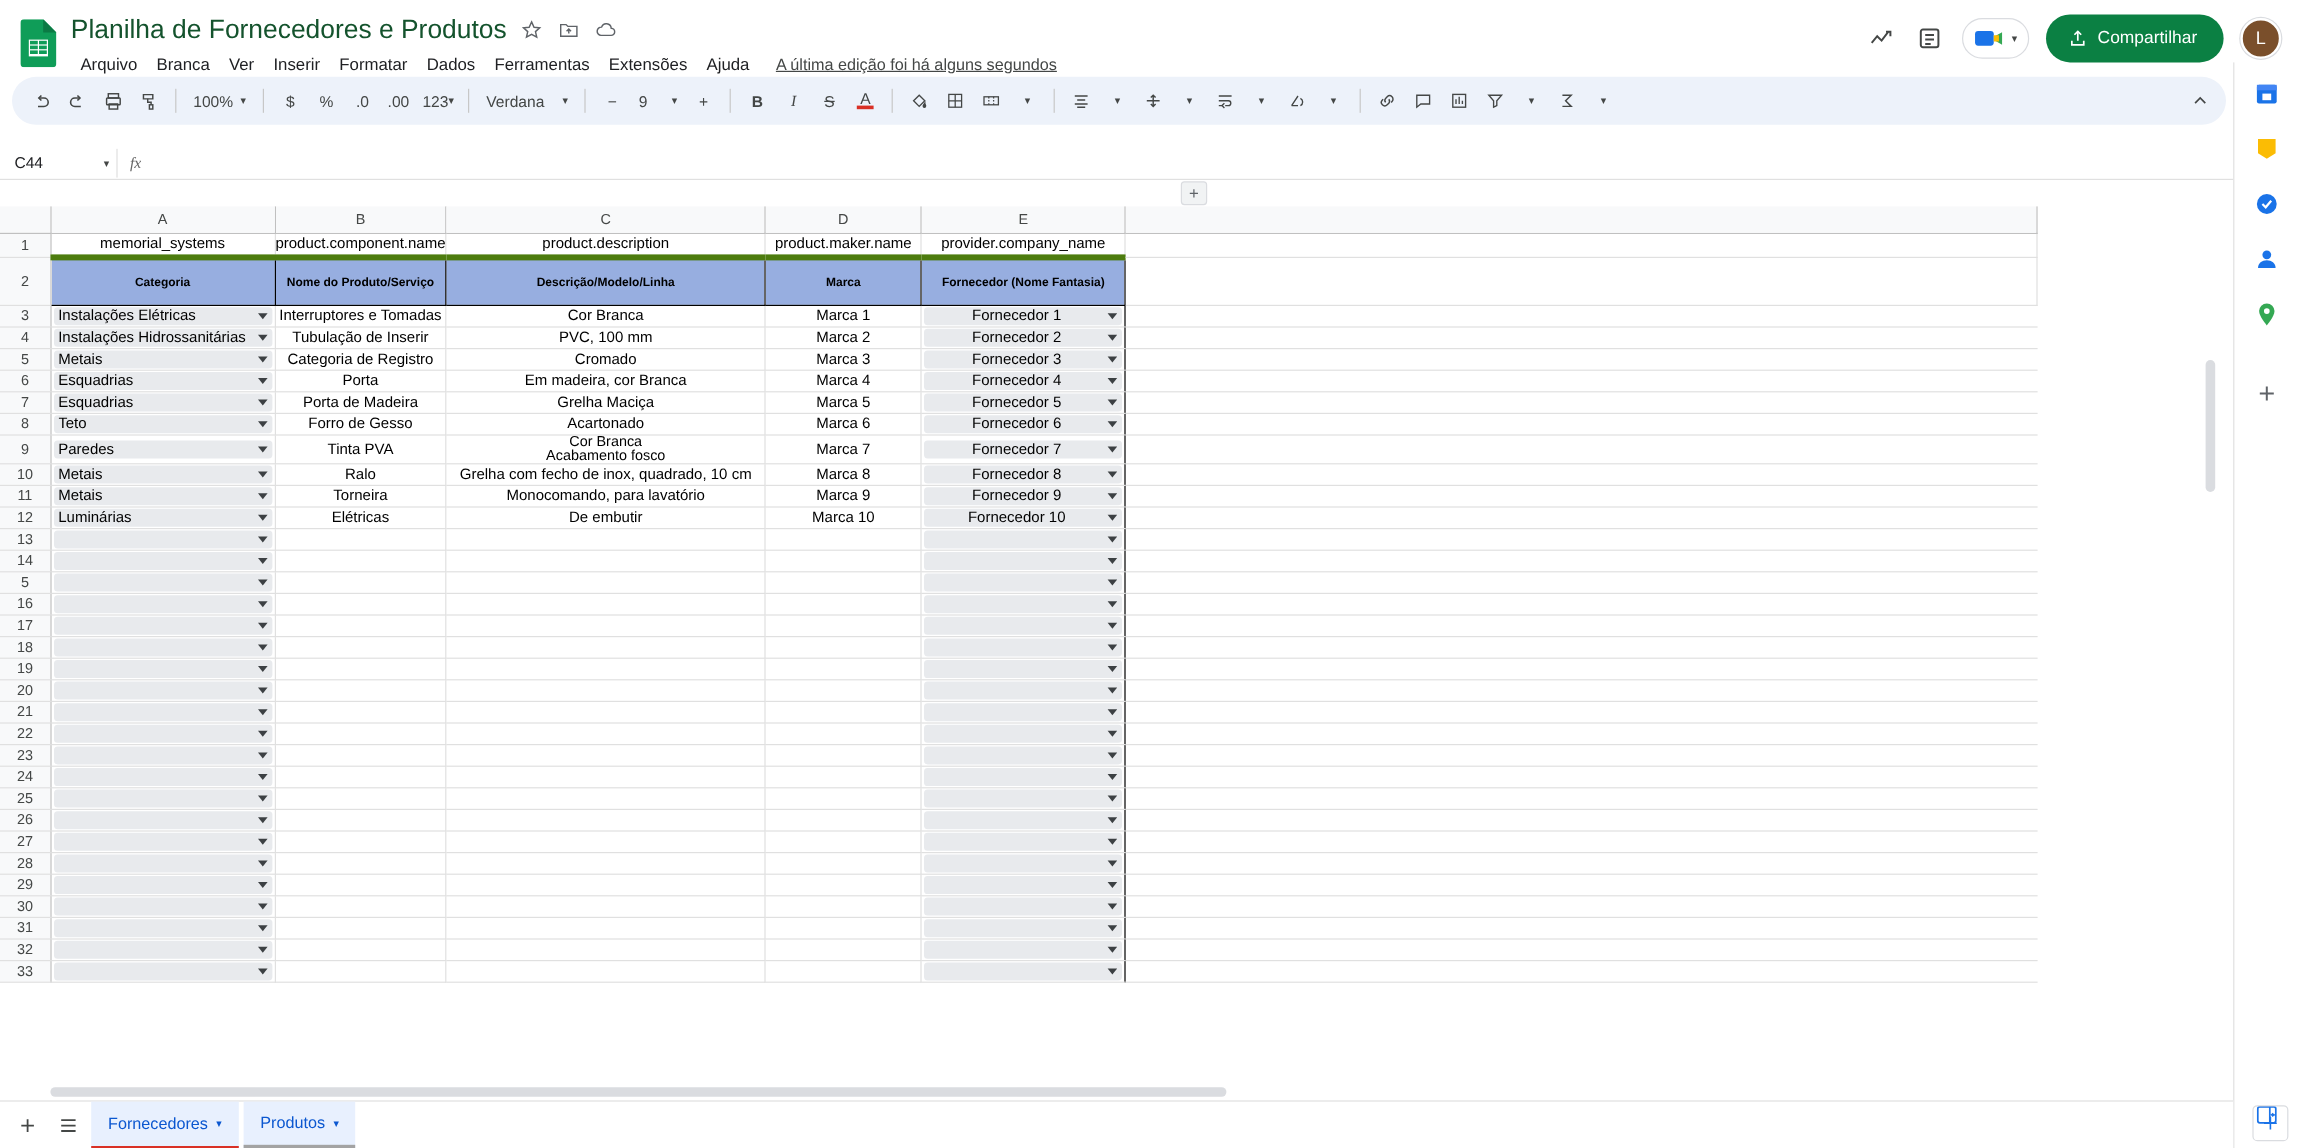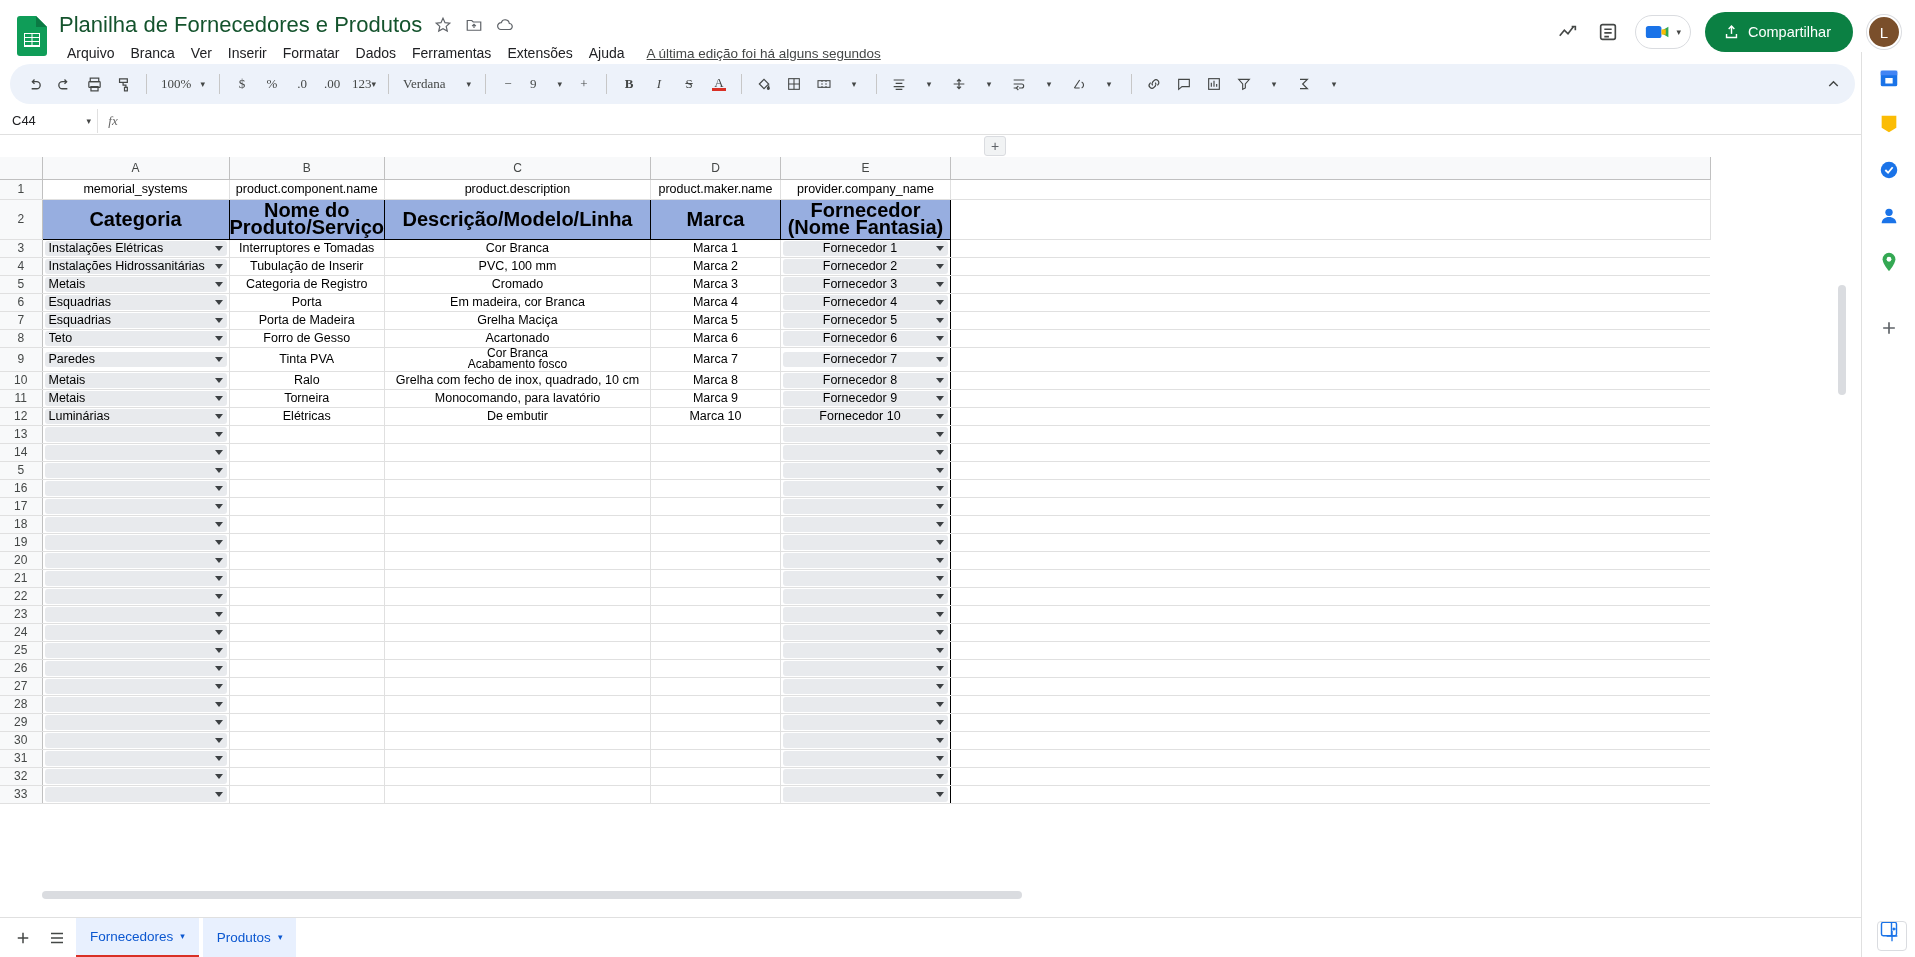--- a/index.html
+++ b/index.html
@@ -46,30 +46,30 @@
     border: 2px solid #fff; box-shadow: 0 0 0 1px #dadce0;
   }
 
   
   .toolbar {
     height: 40px; margin: 2px 60px 0 10px;
     background: #edf2fa; border-radius: 20px;
     display: flex; align-items: center; padding: 0 10px; gap: 2px;
     position: relative;
   }
-  .tbtn { height: 28px; min-width: 28px; padding: 0 4px; border-radius: 4px; display:flex; align-items:center; justify-content:center; color:#444746; font-size: 13px; cursor: pointer; font-family: Liberation Serif, serif; }
+  .tbtn { height: 28px; min-width: 28px; padding: 0 4px; border-radius: 4px; display:flex; align-items:center; justify-content:center; color:#444746; font-size: 13px; cursor: pointer; }
   .tsep { width: 1px; height: 20px; background: #c7c7c7; margin: 0 6px; }
   .tzoom { width: 56px; justify-content: space-between; padding: 0 6px; font-size: 13px; }
   .tfont { width: 80px; justify-content: space-between; padding: 0 6px; font-size: 13px; }
   .tsize { width: 44px; justify-content: space-between; padding: 0 6px; font-size: 13px; }
   .caret { font-size: 9px; color:#444746; }
   .collapse-btn { position: absolute; right: 8px; }
 
   
-  .formulabar { height: 28px; display: flex; align-items: center; border-bottom: 1px solid #e0e0e0; margin-top: 3px; }
+  .formulabar { height: 28px; display: flex; align-items: center; border-bottom: 1px solid #e0e0e0; margin-top: 18px; }
   .namebox { width: 92px; height: 24px; margin-left: 6px; display:flex; align-items:center; justify-content:space-between; padding: 0 6px; font-size: 13px; color:#202124; border-right: 1px solid #e0e0e0; cursor: pointer;}
   .fx { width: 30px; text-align:center; color:#666; font-style: italic; font-size: 13px; font-family: "Liberation Serif", serif; }
   .finput { flex: 1; font-size: 13px; color: #202124; padding-left: 4px; }
 
   
   .grid-wrap { position: relative; width: 1915px; height: 770px; overflow: hidden; background: #fff; }
   table.sheet { border-collapse: collapse; table-layout: fixed; }
   .sheet td, .sheet th { padding: 0; margin: 0; }
 
   .corner { width: 42px; height: 22px; background: #f8f9fa; border-right: 1px solid #c0c0c0; border-bottom: 1px solid #c0c0c0; }
@@ -82,21 +82,21 @@
     width: 42px; background: #f8f9fa; color: #444746; font-size: 12px;
     text-align: center; border-right: 1px solid #c0c0c0; border-bottom: 1px solid #e0e0e0;
     cursor: pointer;
   }
   .cell {
     border-right: 1px solid #e0e0e0; border-bottom: 1px solid #e0e0e0;
     font-size: 12.5px; color: #000; padding: 0 3px; overflow: hidden;
     white-space: nowrap; text-align: center; vertical-align: middle;
   }
   .r1 { height: 20px; font-size: 12.5px; }
-  .rh { height: 40px; background: #97aee0; font-weight: bold; font-size: 20px; white-space: normal; line-height: 17px; border-right: 1px solid #000; border-bottom: 1px solid #000; border-top: 1px solid #4d7c0f;}
+  .rh { height: 40px; background: #97aee0; font-weight: bold; font-size: 10px; white-space: normal; line-height: 17px; border-right: 1px solid #000; border-bottom: 1px solid #000; border-top: 5px solid #4d7c0f;}
   .rh.first { border-left: 1px solid #000; }
   .rdata { height: 17.5px; }
   .bordered { border-left: 1px solid #000; }
   .outer-right { border-right: 1px solid #000; }
   .twoline { white-space: normal; line-height: 11px; font-size: 12px; }
 
   
   .dd {
     position: relative; background: #e8eaed; border-radius: 3px; height: 15px; margin: 1px 2px;
     display: flex; align-items: center; padding: 0 4px;
@@ -133,21 +133,21 @@
     position: absolute; left: 0; right: 54px; bottom: 0; height: 40px;
     background: #fff; border-top: 1px solid #e0e0e0;
     display: flex; align-items: center; padding-left: 8px; gap: 4px;
   }
   .sb-icon { width: 30px; height: 30px; display:flex; align-items:center; justify-content:center; color:#444746; cursor:pointer; border-radius:50%; }
   .tab {
     height: 40px; display: flex; align-items: center; gap: 7px; padding: 0 14px;
     font-size: 13.5px; color: #202124; cursor: pointer; position: relative;
   }
   .tab.active { color: #0b57d0; background: #e8f0fe; border-bottom: 3px solid #d93025; }
-  .tab.active.blue { border-bottom: 1px solid #a3a3a3; }
+  .tab.active.blue { border-bottom: 4px solid #a3a3a3; }
   .tab .tcaret { font-size: 9px; }
 </style>
 </head>
 <body>
 
 <div class="app">
 
   <div class="titlebar">
     <div class="logo">
       <svg width="30" height="40" viewBox="0 0 30 40">

